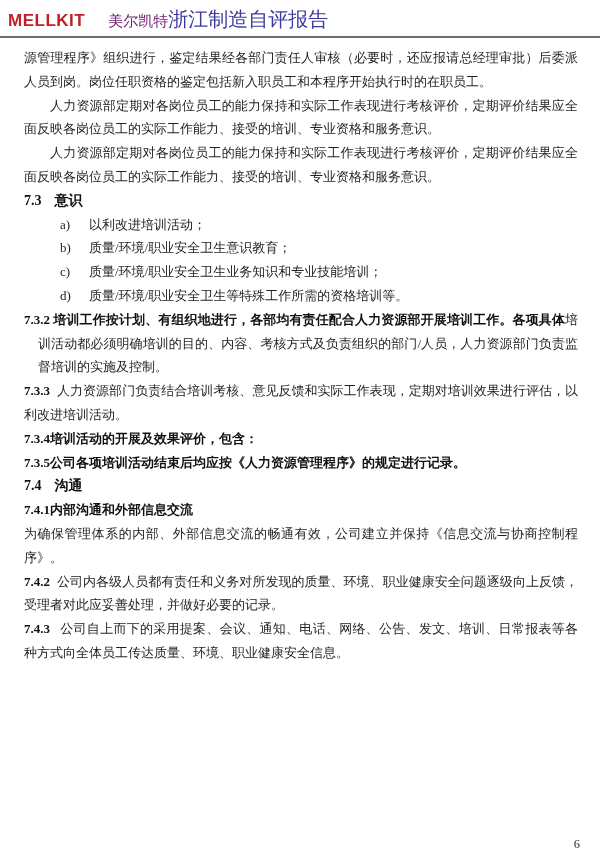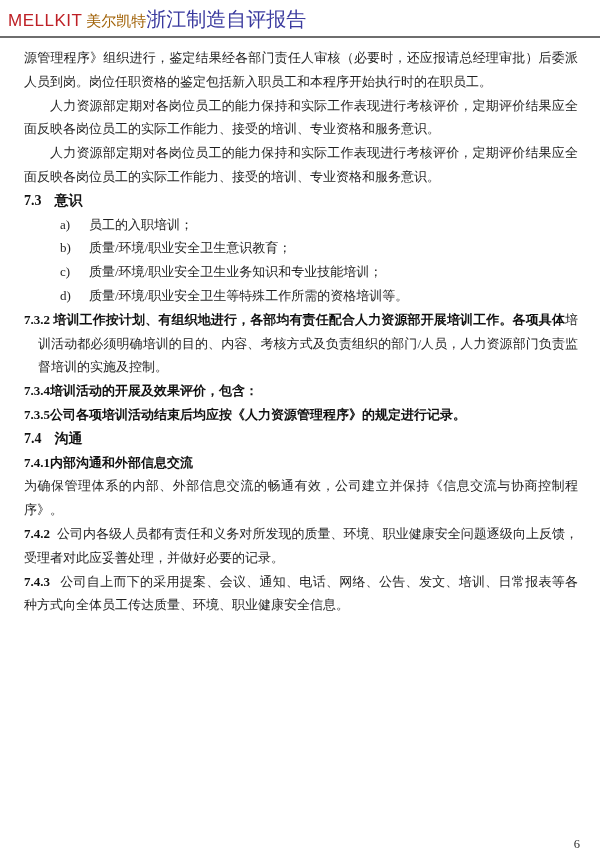--- a/index.html
+++ b/index.html
@@ -15,25 +15,25 @@
 
   
   .header {
     padding: 6px 8px 3px 8px;
     border-bottom: 2px solid #6e6e6e;
     white-space: nowrap;
   }
   .brand {
     font-family: "Liberation Sans", "DejaVu Sans", sans-serif;
     font-size: 17px;
-    font-weight: 400;
+    font-weight: 700;
     color: #be2026;
     letter-spacing: 0.5px;
   }
-  .ht-dark  { font-size: 15px; color: #a16207; margin-left: 0; }
+  .ht-dark  { font-size: 15px; color: #701a75; margin-left: 19px; }
   .ht-accent{ font-size: 20px; color: #3a3a9e; }
 
   
   main {
     padding: 8px 22px 0 24px;
     font-size: 13px;
     line-height: 23.8px;
   }
   main p { margin: 0; text-align: justify; }
   b { color: #111; }
@@ -82,28 +82,29 @@
     <p>源管理程序》组织进行，鉴定结果经各部门责任人审核（必要时，还应报请总经理审批）后委派人员到岗。岗位任职资格的鉴定包括新入职员工和本程序开始执行时的在职员工。</p>
 
     <p class="indent">人力资源部定期对各岗位员工的能力保持和实际工作表现进行考核评价，定期评价结果应全面反映各岗位员工的实际工作能力、接受的培训、专业资格和服务意识。</p>
 
     <p class="indent">人力资源部定期对各岗位员工的能力保持和实际工作表现进行考核评价，定期评价结果应全面反映各岗位员工的实际工作能力、接受的培训、专业资格和服务意识。</p>
 
     <h2><span>7.3</span><span class="hgap">意识</span></h2>
 
 
     <div>
-      <div class="li1"><span class="marker">a)</span><span>员工的入职培训；</span></div>
+      <div class="li1"><span class="marker">a)</span><span>以利改进培训活动；</span></div>
       <div class="li1"><span class="marker">b)</span><span>质量/环境/职业安全卫生意识教育；</span></div>
       <div class="li1"><span class="marker">c)</span><span>质量/环境/职业安全卫生业务知识和专业技能培训；</span></div>
       <div class="li1"><span class="marker">d)</span><span>质量/环境/职业安全卫生等特殊工作所需的资格培训等。</span></div>
     </div>
 
     <p class="hang"><b>7.3.2 培训工作按计划、有组织地进行，各部均有责任配合人力资源部开展培训工作。各项具体</b><span>培训活动都必须明确培训的目的、内容、考核方式及负责组织的部门/人员，人力资源部门负责监督培训的实施及控制。</span></p>
 
+    <p><span class="num">7.3.3</span><span>人力资源部门负责结合培训考核、意见反馈和实际工作表现，定期对培训效果进行评估，以利改进培训活动。</span></p>
 
     <p><b>7.3.4培训活动的开展及效果评价，包含：</b></p>
 
 
     <p><b>7.3.5公司各项培训活动结束后均应按《人力资源管理程序》的规定进行记录。</b></p>
 
     <h2><span>7.4</span><span class="hgap">沟通</span></h2>
 
     <p><b>7.4.1内部沟通和外部信息交流</b></p>
 

